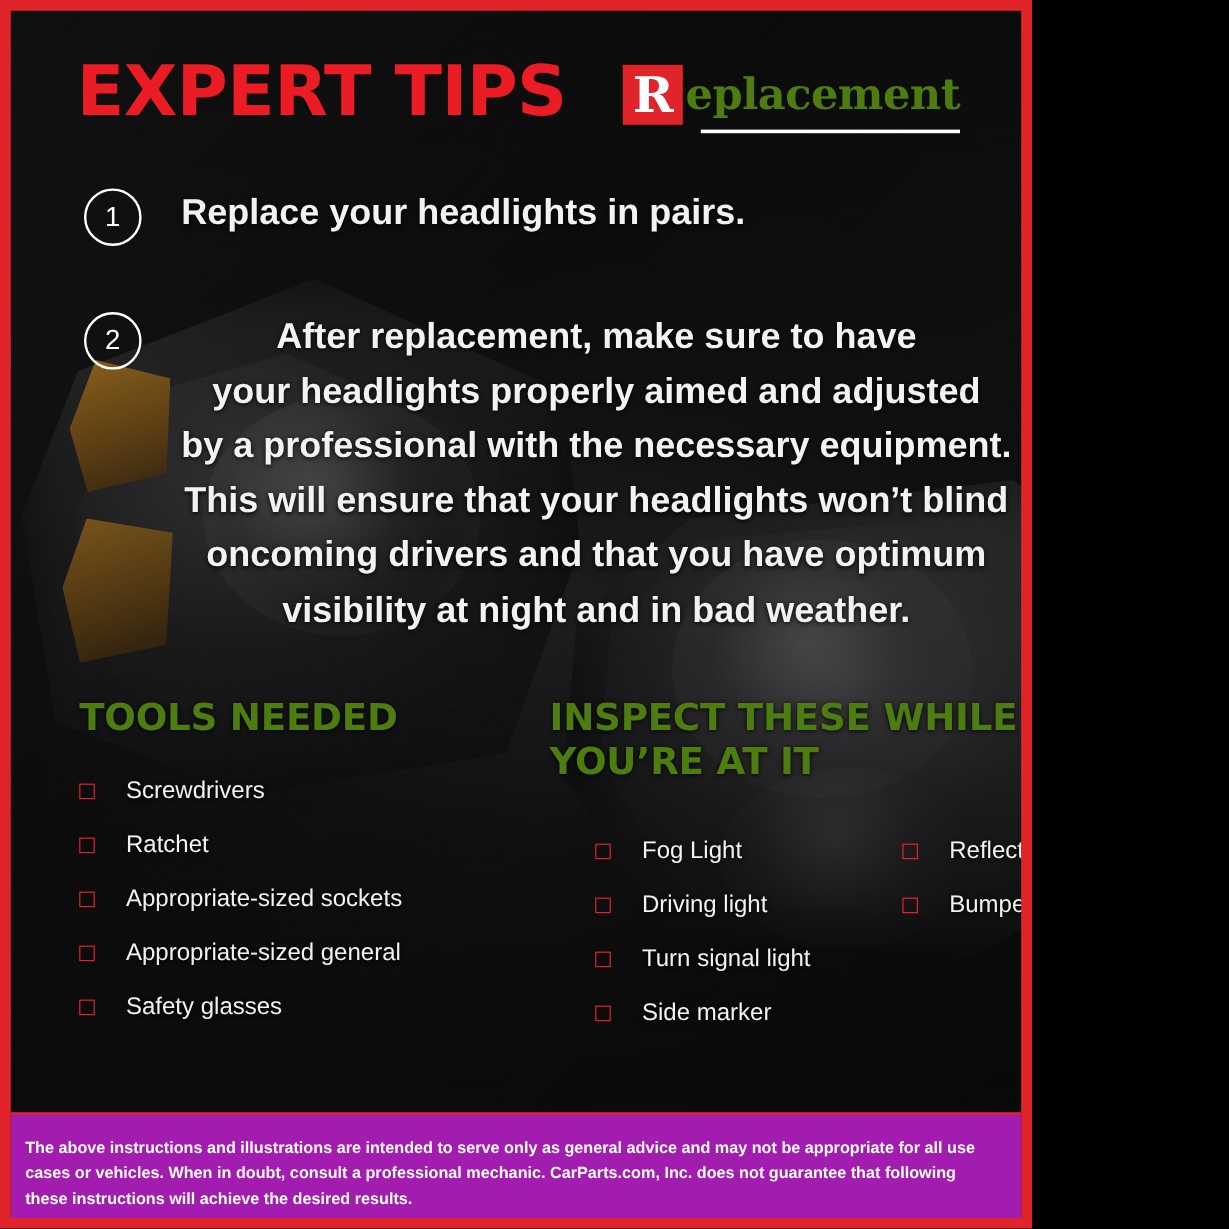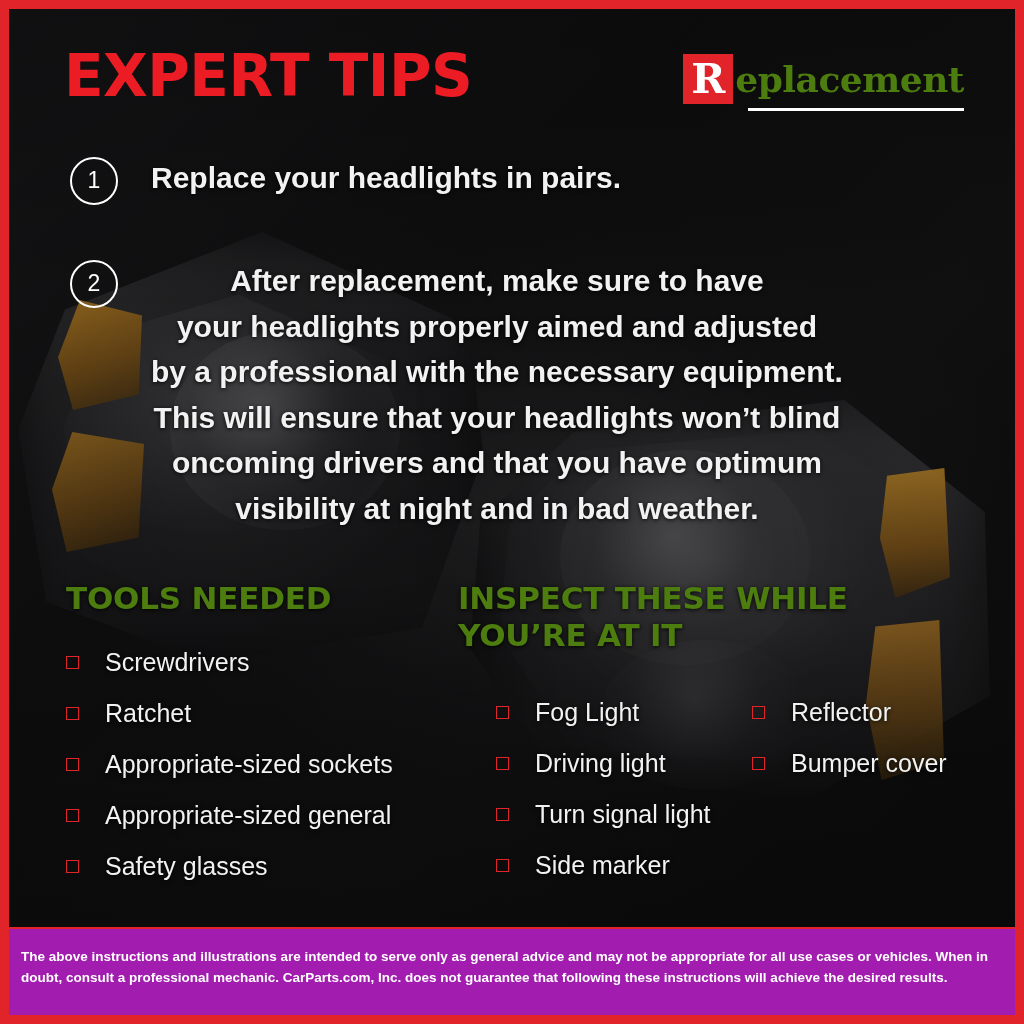--- a/index.html
+++ b/index.html
@@ -2,21 +2,21 @@
 <html><head>
 <meta charset="utf-8">
 <style>
   html, body {
     margin: 0;
     padding: 0;
     background: #000;
   }
   #page {
     position: relative;
-    width: 1024px;
+    width: 860px;
     height: 1024px;
     background: #0d0d0d;
     overflow: hidden;
     font-family: "Liberation Sans", sans-serif;
     color: #ffffff;
   }
   
   #page::before {
     content: "";
     position: absolute;
@@ -271,21 +271,21 @@
     margin-bottom: 22px;
   }
   .li-box {
     width: 11px;
     height: 11px;
     border: 1.5px solid #e0242a;
     flex: 0 0 auto;
   }
   .li-label {
     margin-left: 26px;
-    font-size: 25px;
+    font-size: 20px;
     color: #f2f2f2;
     font-weight: 300;
     white-space: nowrap;
     text-shadow: 0 1px 4px rgba(0,0,0,0.9);
   }
 
   
   .footer {
     position: absolute;
     left: 9px;

